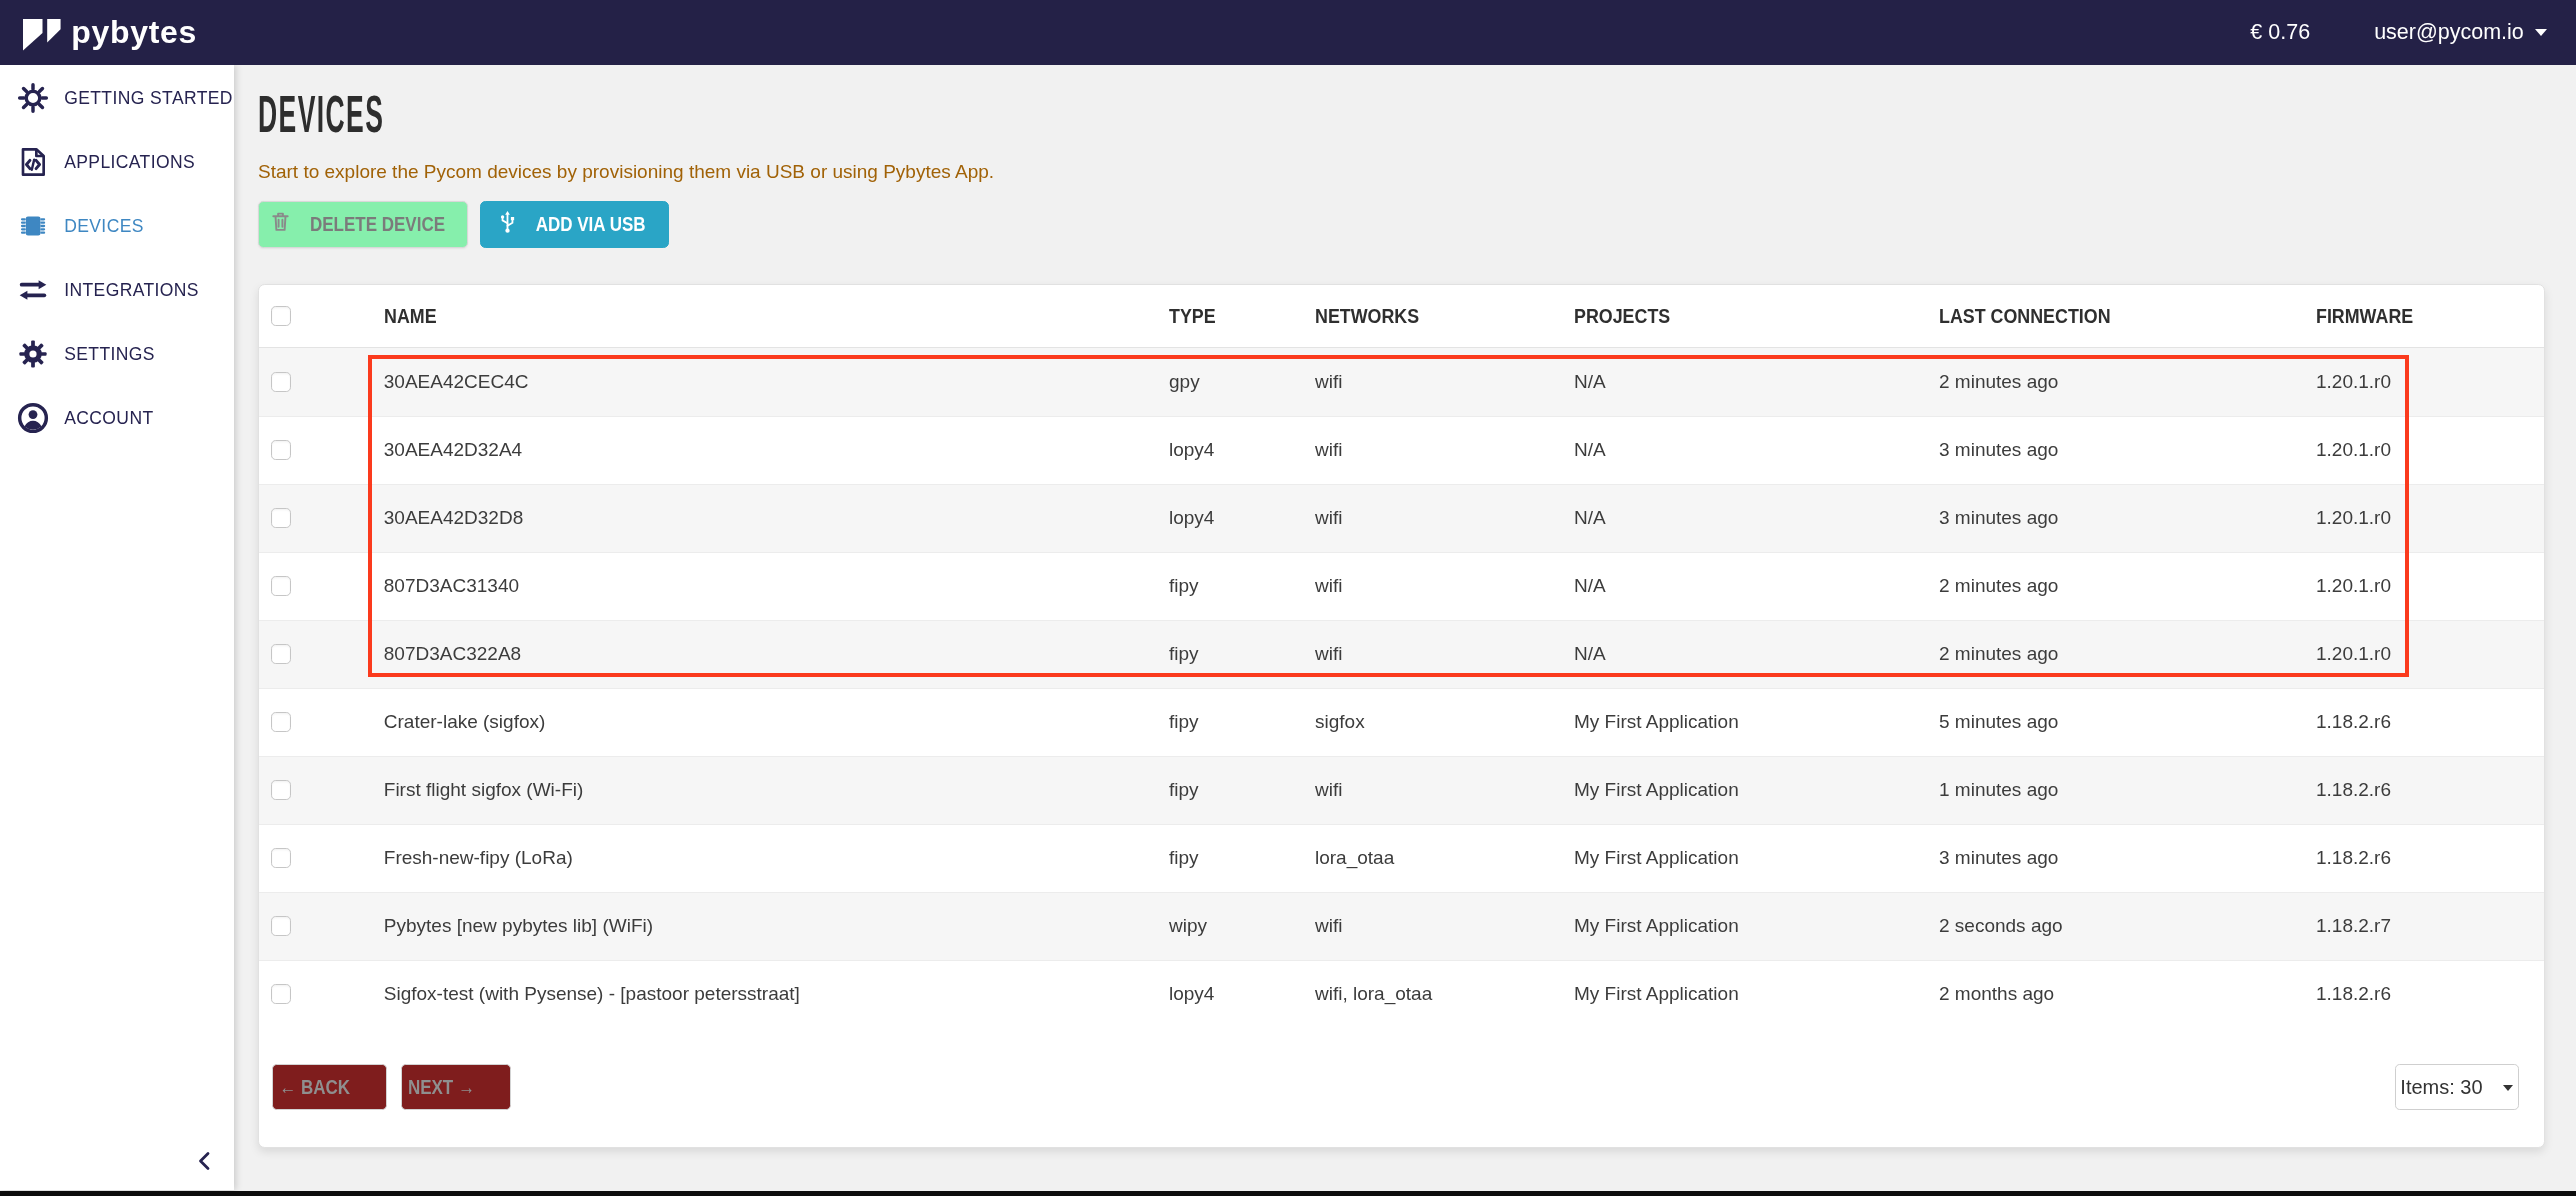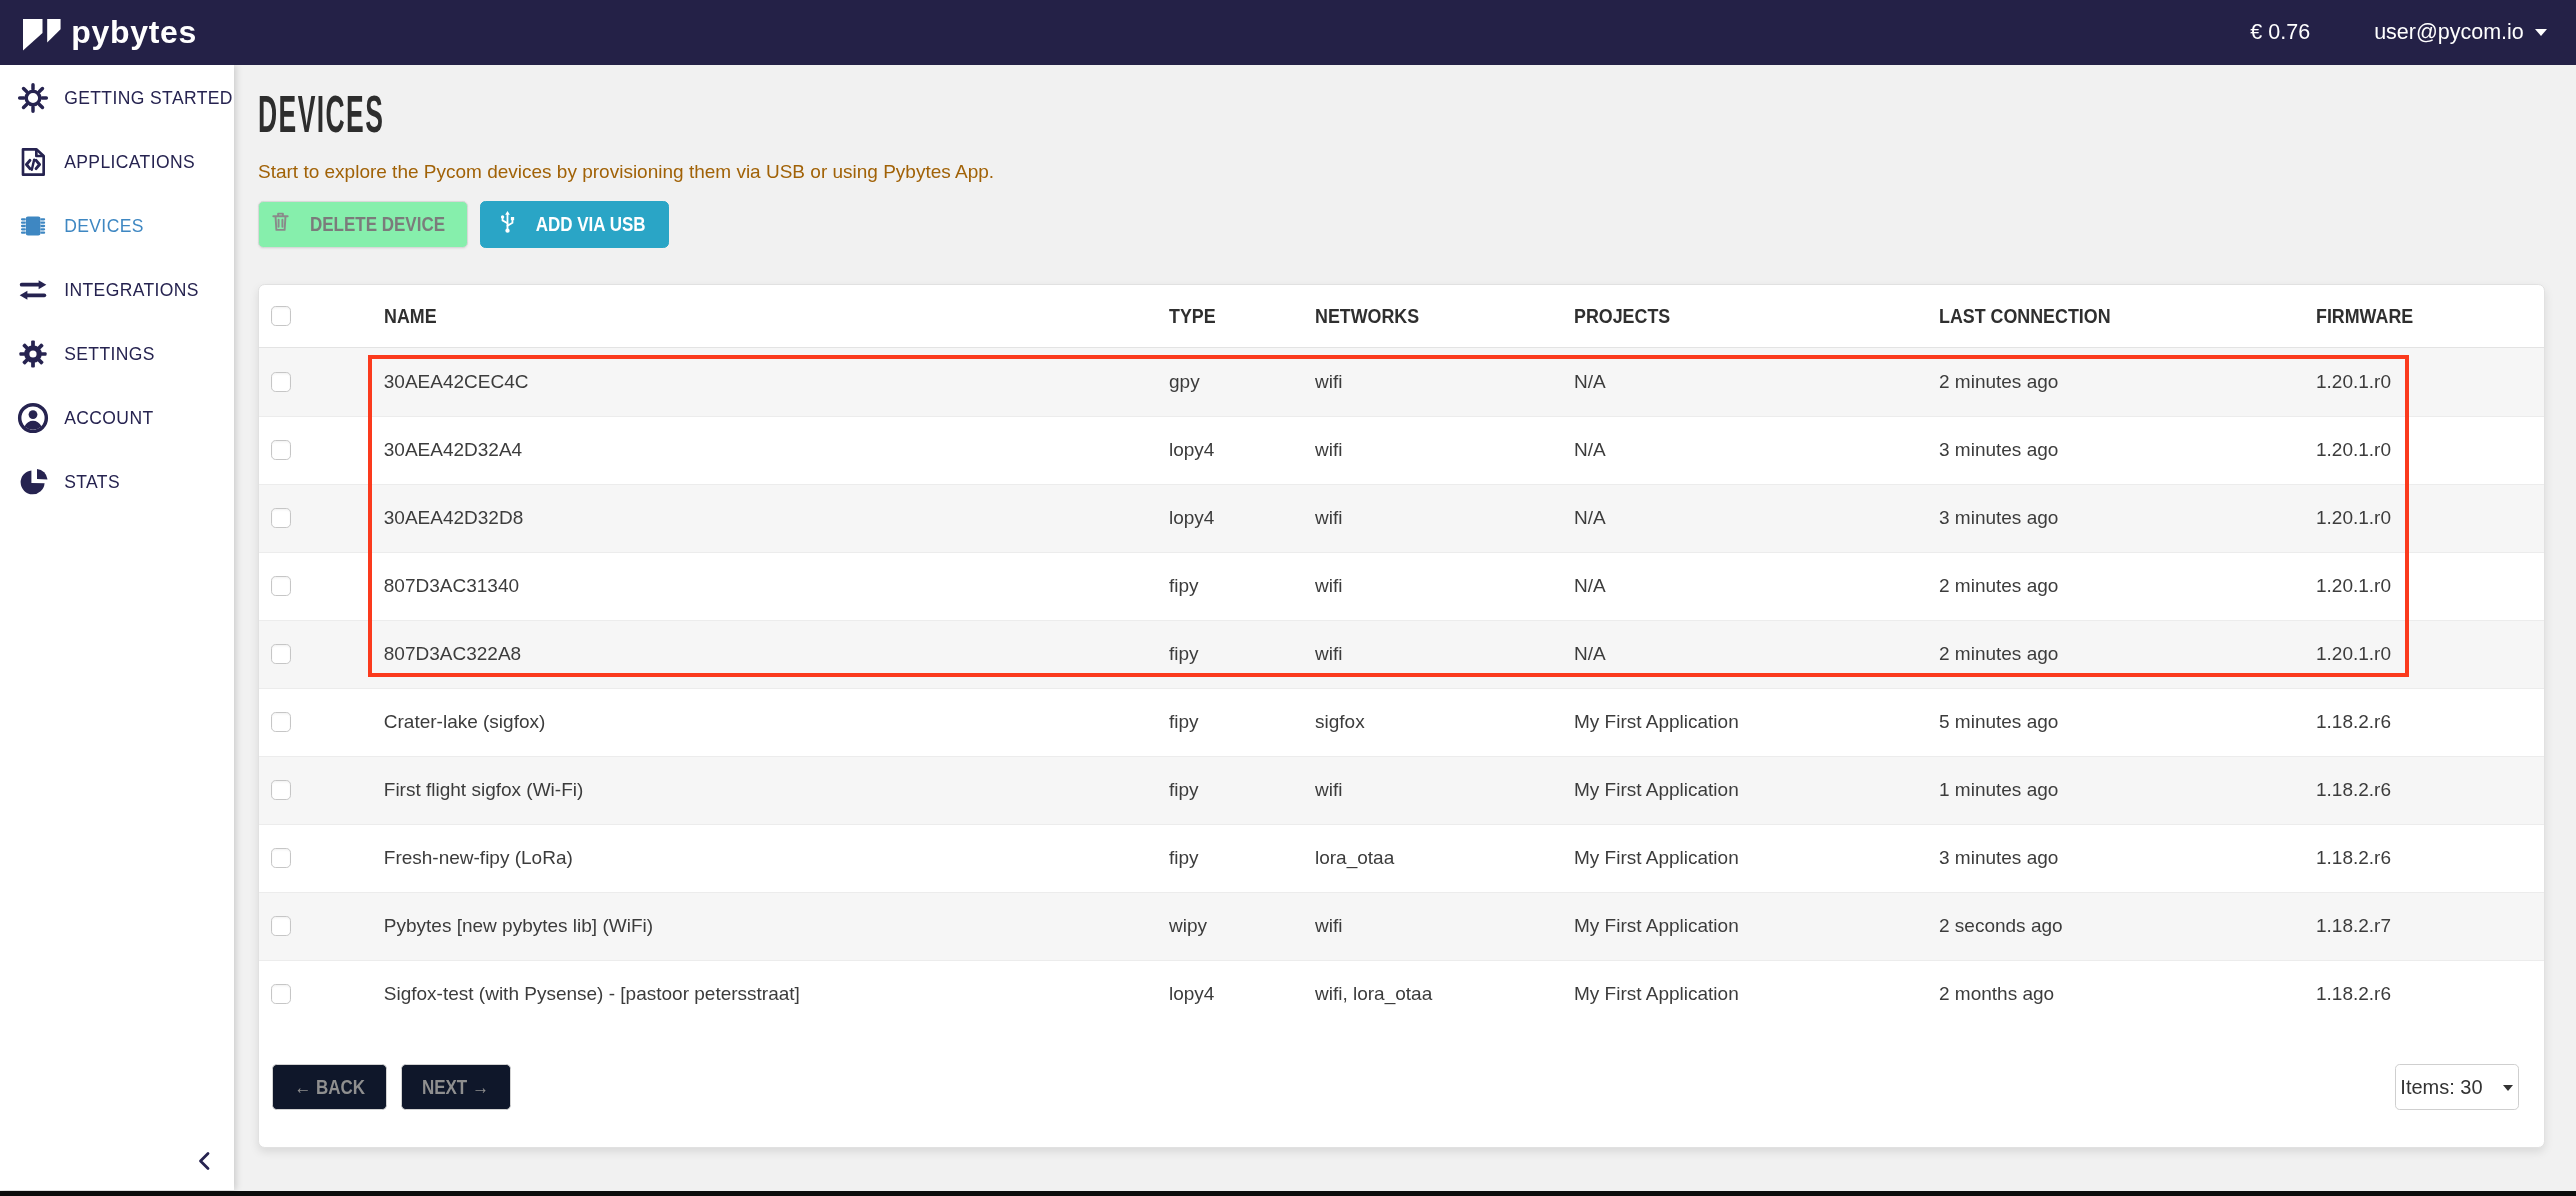--- a/index.html
+++ b/index.html
@@ -75,23 +75,23 @@
   .c-firmware { flex:1; }
   .checkbox {
     appearance:none; -webkit-appearance:none; width:20px; height:20px; background:#fff;
     border:1.3px solid #c6c6c6; border-radius:4.7px; cursor:pointer;
     box-shadow:inset 0 1.3px 2px rgba(0,0,0,.05);
   }
   .highlight-box { position:absolute; left:109px; width:2041px; border:4px solid #fb3a1d;
                    pointer-events:none; z-index:6; }
   
   .pagination { height:119px; display:flex; align-items:center; padding:0 25.5px 0 13.4px; gap:13.4px; }
-  .pg-btn { height:46px; background:#0f172a; border:1.3px solid #d3d3d3; border-radius:4.7px;
+  .pg-btn { height:46px; background:#7f1d1d; border:1.3px solid #d3d3d3; border-radius:4.7px;
             color:#8f8f8f; font-size:20px; font-weight:700; display:flex; align-items:center;
-            justify-content:center; cursor:pointer; }
+            cursor:pointer; }
   .pg-back { width:115px; }
   .pg-next { width:110px; }
   .items-btn { margin-left:auto; width:124px; height:46px; background:#fff; border:1.3px solid #cfcfcf;
                border-radius:4.7px; color:#333; font-size:20px; font-weight:400; display:flex;
                align-items:center; justify-content:center; gap:20px; cursor:pointer; }
   .items-btn .caret-down { border-left-width:5.4px; border-right-width:5.4px; border-top-width:6.7px; margin-top:2px; }
   
   .bottom-strip { position:absolute; left:0; bottom:0; width:100%; height:5.4px; background:#0c0c0c; z-index:30; }
 </style>
 </head>
@@ -185,29 +185,20 @@
       <div class="side-item">
         <span class="icon-box">
           <svg viewBox="0 0 24 24">
             <circle cx="12" cy="12" r="10" fill="none" stroke="currentColor" stroke-width="2.6"></circle>
             <circle cx="12" cy="9.4" r="3.3" fill="currentColor"></circle>
             <path d="M5.6 18.4c1.3-2.9 3.9-4.3 6.4-4.3s5.1 1.4 6.4 4.3a10 10 0 0 1-12.8 0z" fill="currentColor"></path>
           </svg>
         </span>
         <span class="side-label">ACCOUNT</span>
       </div>
-      <div class="side-item">
-        <span class="icon-box">
-          <svg viewBox="0 0 24 24" fill="currentColor">
-            <path d="M10.8 3.3A9 9 0 1 0 20.7 13l-9.9-.3z"></path>
-            <path d="M13.6 2.6a9 9 0 0 1 7.9 7.9l-7.9-.4z" transform="translate(1.4 -0.4)"></path>
-          </svg>
-        </span>
-        <span class="side-label">STATS</span>
-      </div>
     </div>
     <span class="collapse-btn">
       <svg viewBox="0 0 24 24" fill="none" stroke="currentColor" stroke-width="2.8" stroke-linecap="round" stroke-linejoin="round">
         <polyline points="15 4.5 7.5 12 15 19.5"></polyline>
       </svg>
     </span>
   </div>
 
   <div class="main">
     <h1 class="page-title"><span class="cond-title">DEVICES</span></h1>

